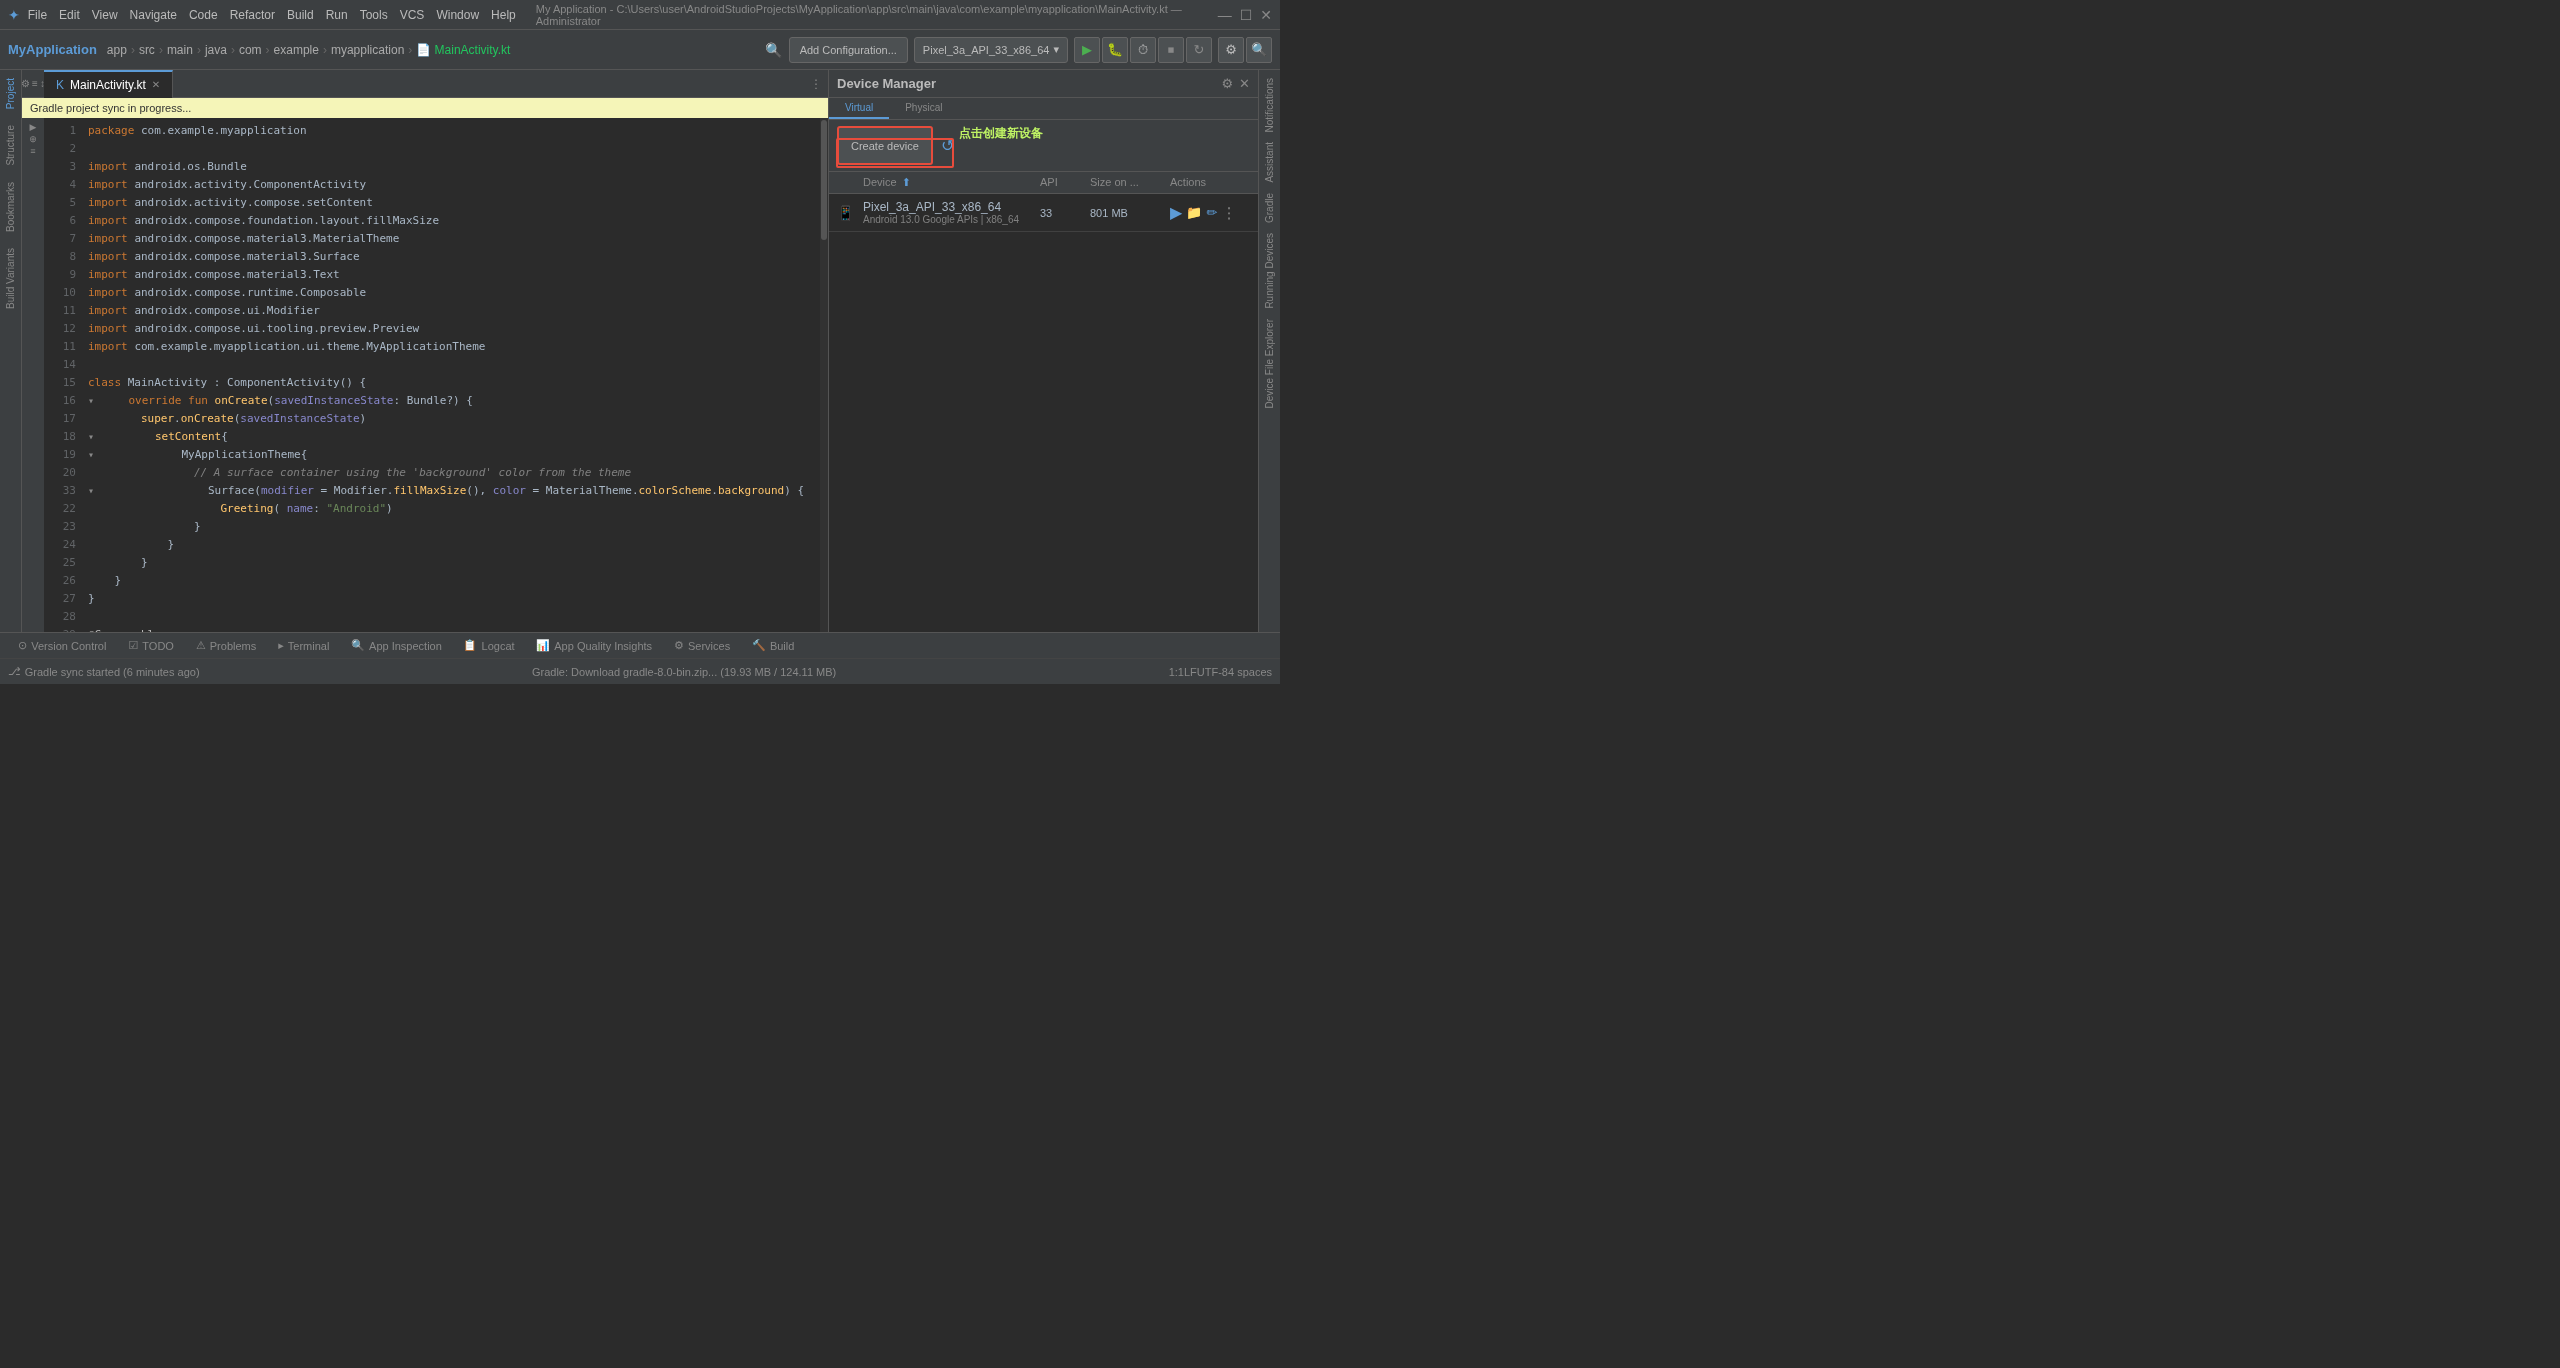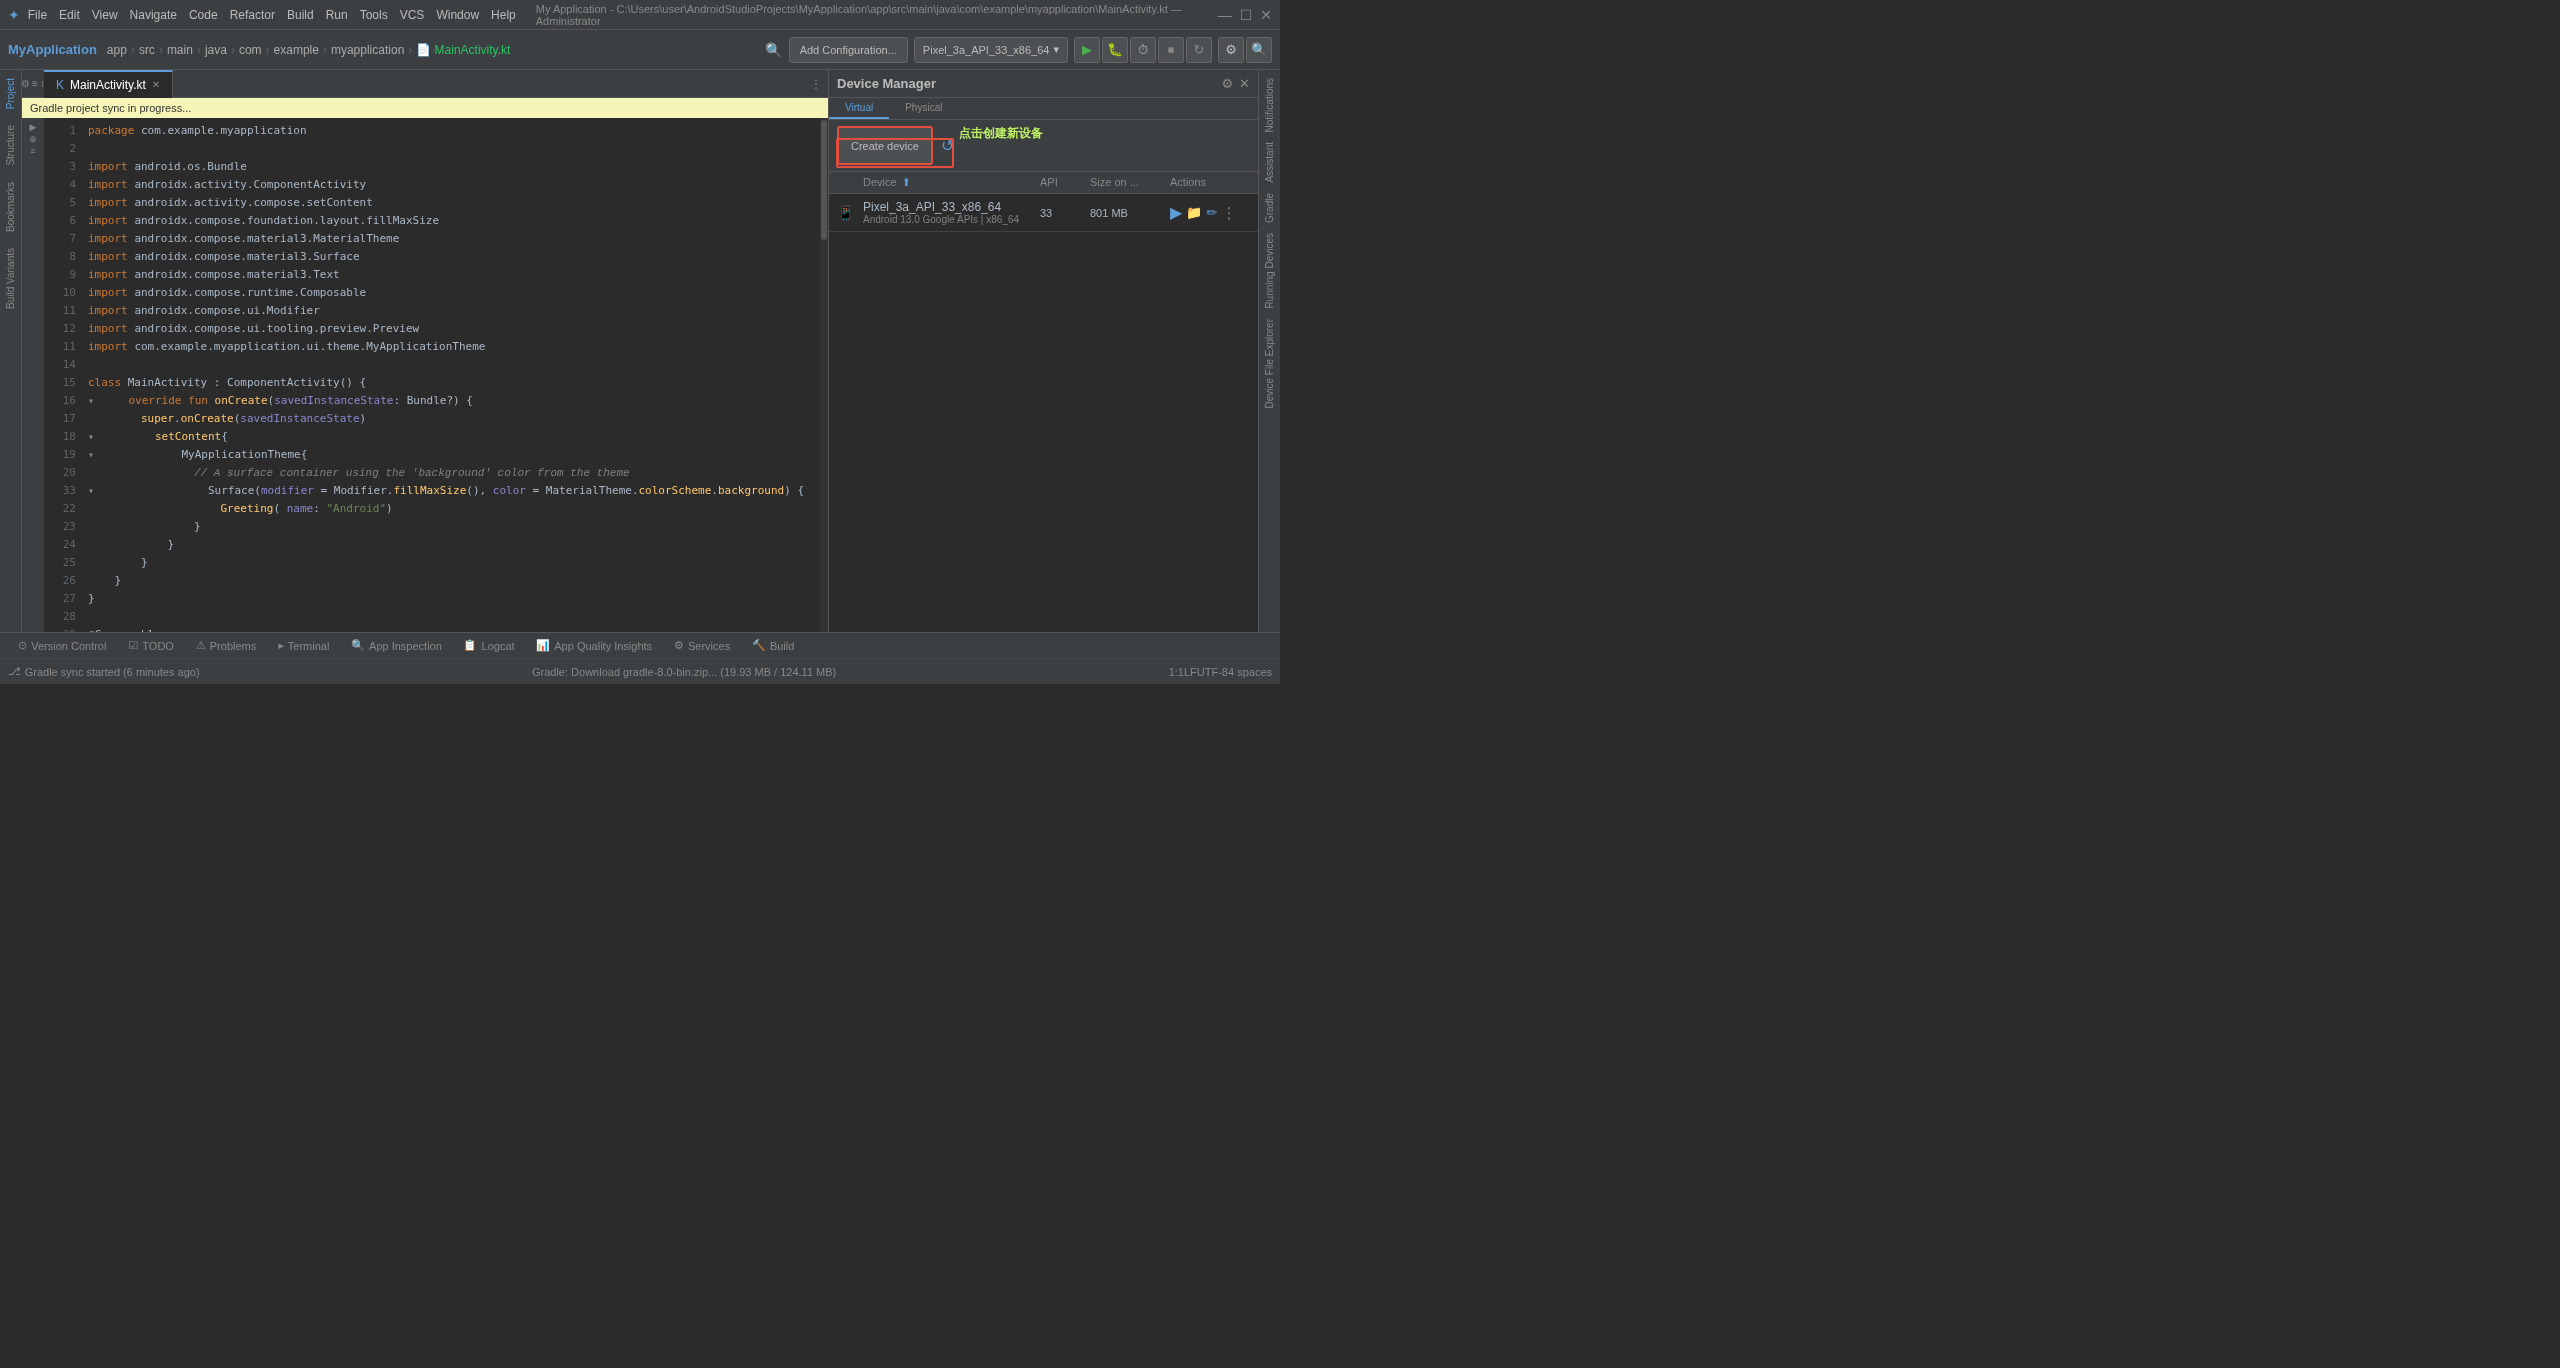--- a/index.html
+++ b/index.html
@@ -164,21 +164,21 @@
     }
     .code-line { display: flex; align-items: flex-start; padding: 0 4px; }
     .code-line .fold { width: 12px; color: #606060; font-size: 10px; margin-right: 2px; }
 
     
     .kw { color: #cc7832; font-weight: normal; }
     .cls { color: #a9b7c6; }
     .pkg { color: #a9b7c6; }
     .fn { color: #ffc66d; }
     .str { color: #6a8759; }
-    .cmt { color: #808080; font-style: italic; font-family: Liberation Mono, monospace; }
+    .cmt { color: #808080; font-style: italic; }
     .ann { color: #bbb; }
     .prm { color: #8888cc; }
 
     
     .device-manager {
       width: 430px;
       background: #2b2b2b;
       border-left: 1px solid #555;
       display: flex;
       flex-direction: column;

